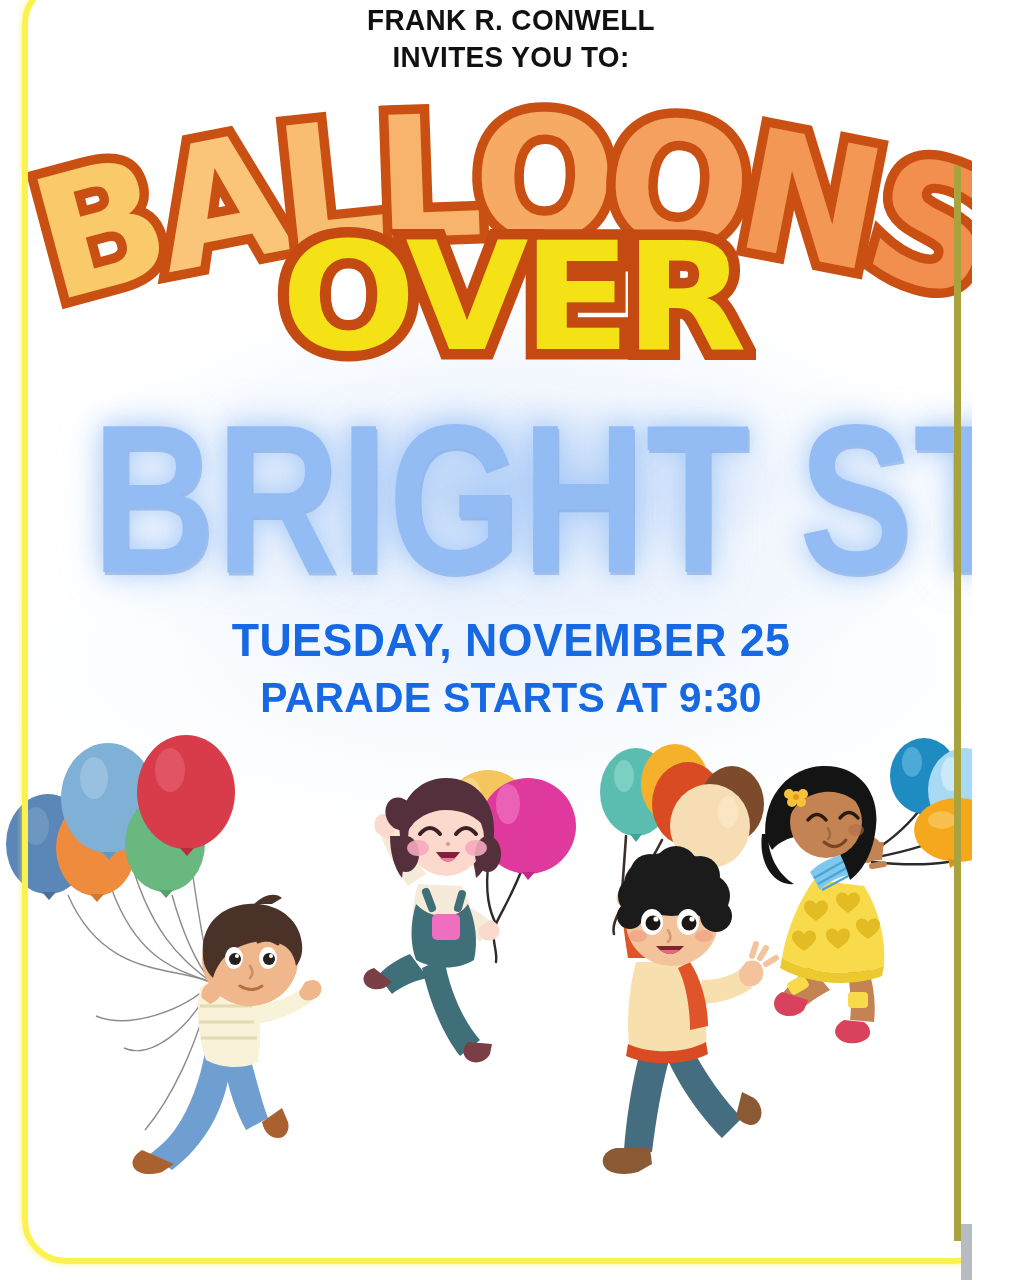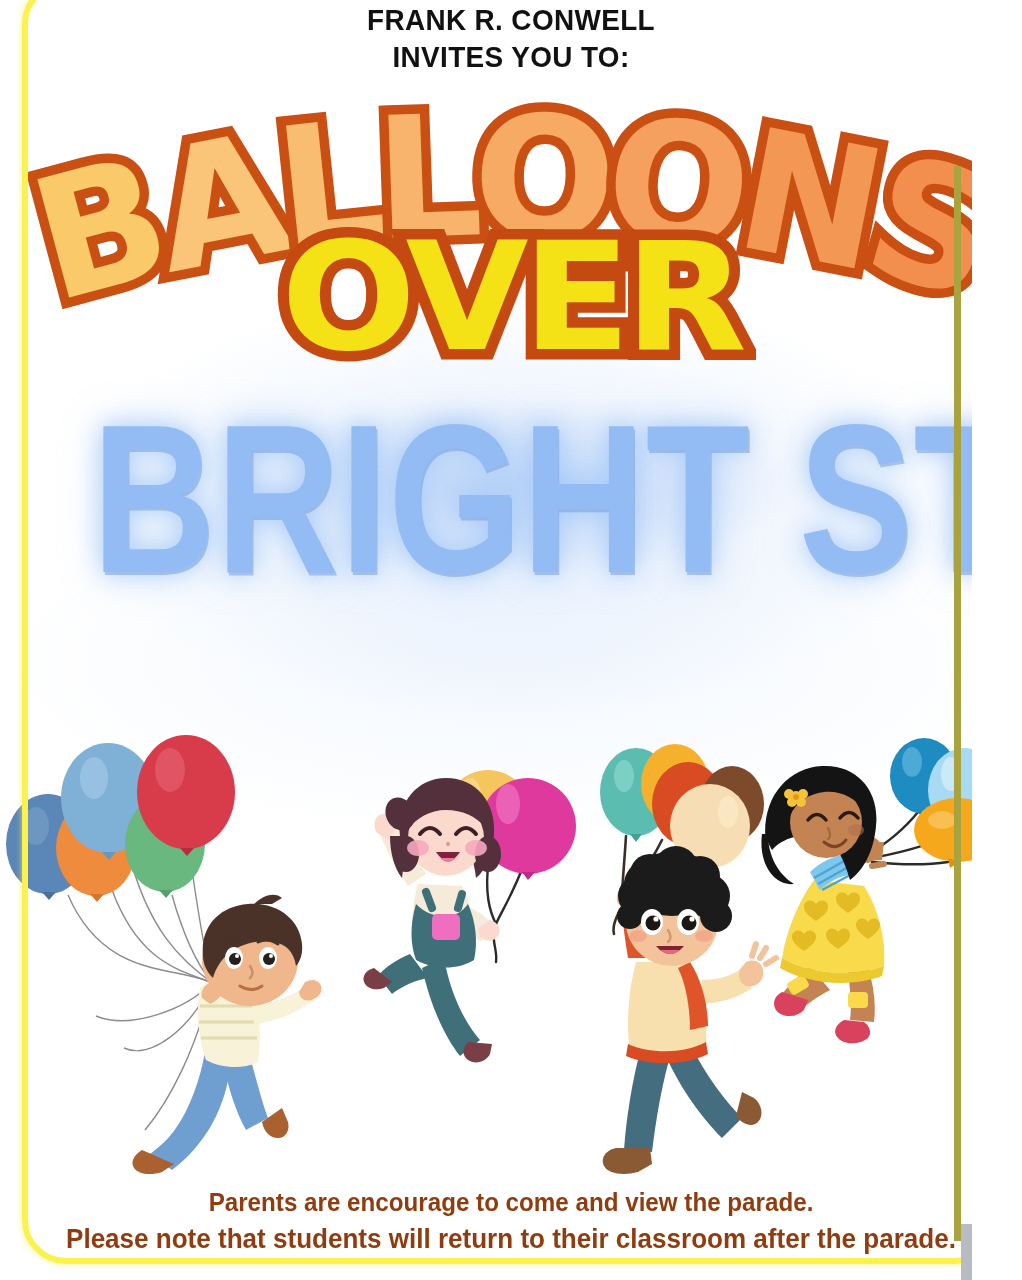--- a/index.html
+++ b/index.html
@@ -211,20 +211,24 @@
     </div>
   </div>
 
   <div class="over-wrap">
     <span class="over">OVER</span>
   </div>
 
   <div class="bright-halo"></div>
   <div class="bright">BRIGHT ST</div>
 
+  <div class="dates">
+    <div class="date-line1">TUESDAY,  NOVEMBER  25</div>
+    <div class="date-line2">PARADE STARTS AT 9:30</div>
+  </div>
 
   <div class="scene">
 
     <svg class="kid" style="left:0px; top:0px;" width="380" height="470" viewBox="0 0 380 470">
 
       <g fill="none" stroke="#8b8b8b" stroke-width="1.4">
         <path d="M68 165 C 105 250, 175 235, 212 253"></path>
         <path d="M112 160 C 140 235, 182 240, 212 253"></path>
         <path d="M128 120 C 150 210, 190 235, 212 253"></path>
         <path d="M172 165 C 186 215, 200 238, 212 253"></path>
@@ -470,22 +474,18 @@
 
       <path d="M56 86 q9 -11 18 0" stroke="#2a1a10" stroke-width="3.5" fill="none" stroke-linecap="round"></path>
       <path d="M88 84 q9 -11 18 0" stroke="#2a1a10" stroke-width="3.5" fill="none" stroke-linecap="round"></path>
       <path d="M76 94 q4 8 0 11" stroke="#a06a3c" stroke-width="2.4" fill="none" stroke-linecap="round"></path>
       <path d="M72 108 q12 10 22 -2" stroke="#7d4324" stroke-width="3" fill="none" stroke-linecap="round"></path>
       <ellipse cx="104" cy="96" rx="8" ry="6" fill="#b0704a" opacity=".6"></ellipse>
     </svg>
 
   </div>
 
-  <div class="footer">
-    <div class="foot1">Parents are encourage to come and view the parade.</div>
-    <div class="foot2">Please note that students will return to their classroom after the parade.</div>
-  </div>
 
   <div class="frame"></div>
   <div class="olive-rule"></div>
   <div class="grey-edge bottom-grey"></div>
 
 </div>
 
 </body></html>

